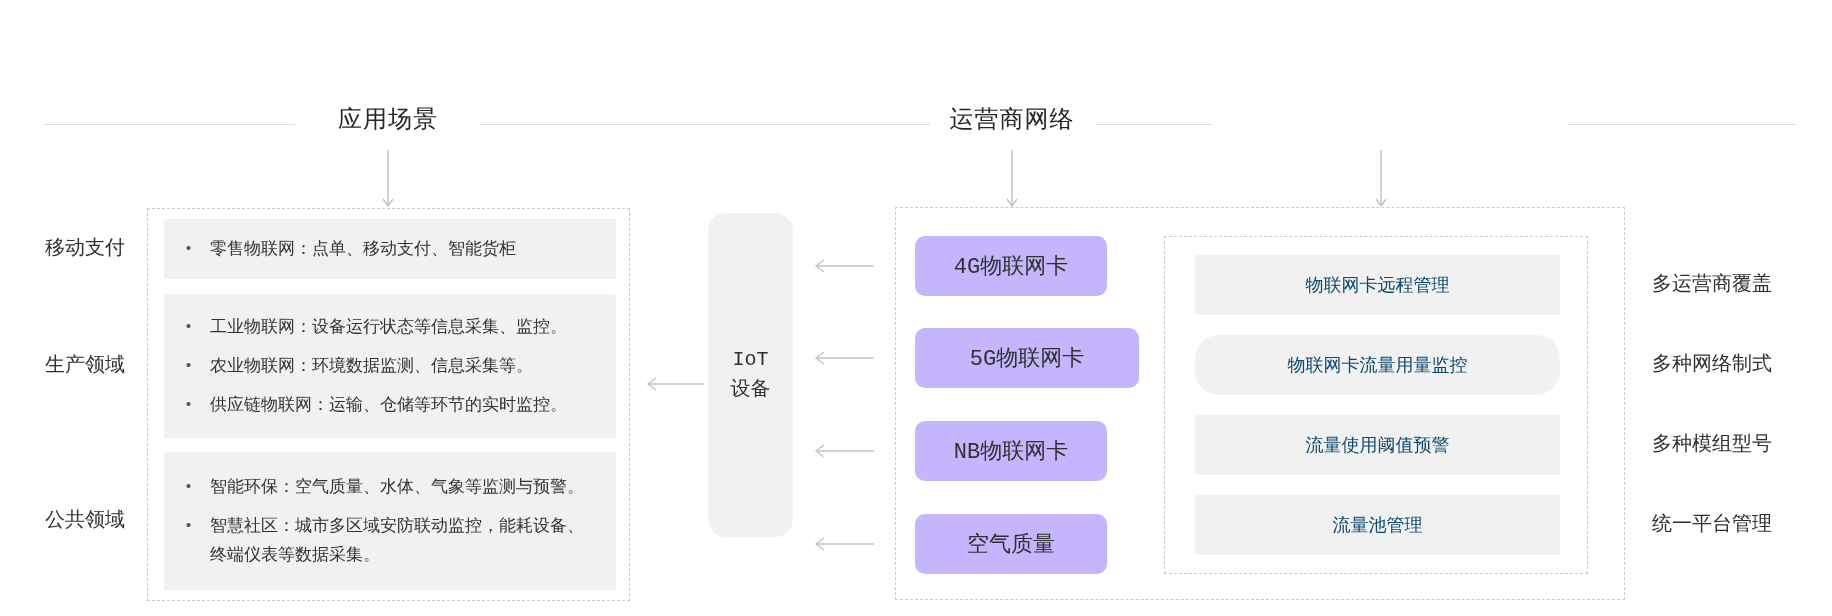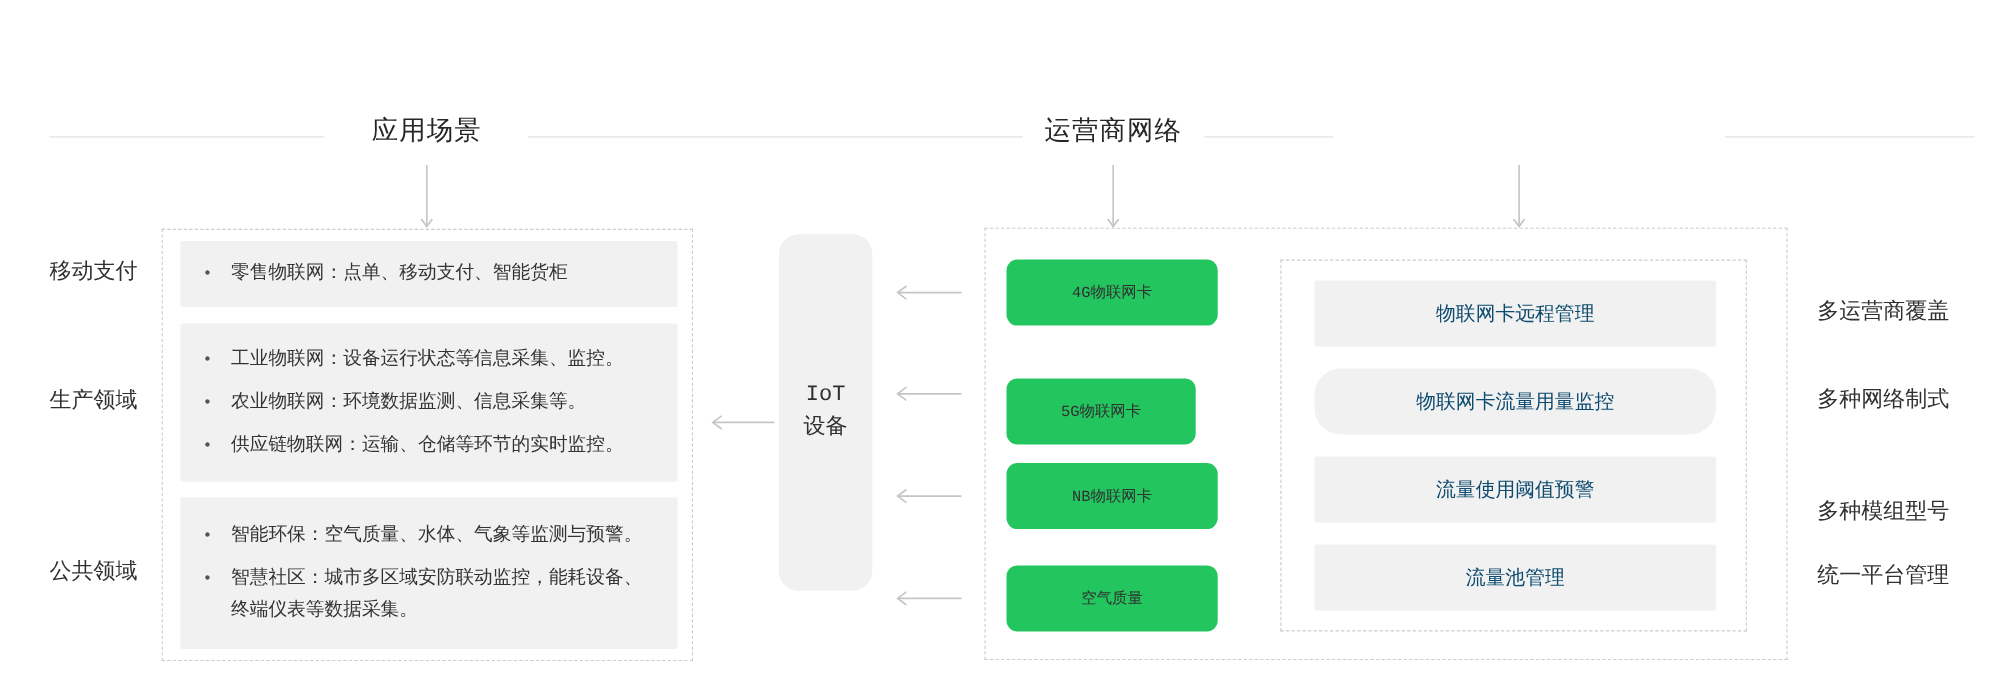--- a/index.html
+++ b/index.html
@@ -33,23 +33,23 @@
     font-size:20px;color:#303030;white-space:nowrap;
   }
   
   .pill{
     position:absolute;background:#f1f1f1;border-radius:18px;
     display:flex;flex-direction:column;align-items:center;justify-content:center;
     font-size:20px;line-height:30px;color:#303030;
   }
   
   .card{
-    position:absolute;background:#22c55e;border-radius:10px;
+    position:absolute;background:#c4b5fd;border-radius:10px;
     display:flex;align-items:center;justify-content:center;
-    font-size:14px;color:#303030;white-space:nowrap;
+    font-size:22px;color:#303030;white-space:nowrap;
   }
   
   .feature{
     position:absolute;background:#f1f1f1;border-radius:2px;
     display:flex;align-items:center;justify-content:center;
     font-size:18px;color:#0c4a6e;white-space:nowrap;
   }
   
   .benefit{
     position:absolute;left:1652px;height:28px;line-height:28px;
@@ -144,29 +144,29 @@
     <polyline points="12,2 4,8 12,14" fill="none" stroke="#c5c5c5" stroke-width="1.5"></polyline>
   </svg>
   <svg class="abs" style="left:812px;top:492px;" width="64" height="16">
     <line x1="62" y1="8" x2="5" y2="8" stroke="#c5c5c5" stroke-width="1.5"></line>
     <polyline points="12,2 4,8 12,14" fill="none" stroke="#c5c5c5" stroke-width="1.5"></polyline>
   </svg>
 
   <div class="dashed" style="left:895px;top:163px;width:730px;height:393px;"></div>
 
   <div class="card" style="left:915px;top:192px;width:192px;height:60px;">4G物联网卡</div>
-  <div class="card" style="left:915px;top:300px;width:172px;height:60px;">5G物联网卡</div>
+  <div class="card" style="left:915px;top:284px;width:224px;height:60px;">5G物联网卡</div>
   <div class="card" style="left:915px;top:377px;width:192px;height:60px;">NB物联网卡</div>
   <div class="card" style="left:915px;top:470px;width:192px;height:60px;">空气质量</div>
 
   <div class="dashed" style="left:1164px;top:192px;width:424px;height:338px;"></div>
 
   <div class="feature" style="left:1195px;top:211px;width:365px;height:60px;">物联网卡远程管理</div>
   <div class="feature" style="left:1195px;top:291px;width:365px;height:60px;border-radius:24px;">物联网卡流量用量监控</div>
   <div class="feature" style="left:1195px;top:371px;width:365px;height:60px;">流量使用阈值预警</div>
   <div class="feature" style="left:1195px;top:451px;width:365px;height:60px;">流量池管理</div>
 
   <div class="benefit" style="top:227px;">多运营商覆盖</div>
   <div class="benefit" style="top:307px;">多种网络制式</div>
-  <div class="benefit" style="top:409px;">多种模组型号</div>
+  <div class="benefit" style="top:387px;">多种模组型号</div>
   <div class="benefit" style="top:467px;">统一平台管理</div>
 
 </div>
 
 </body></html>

